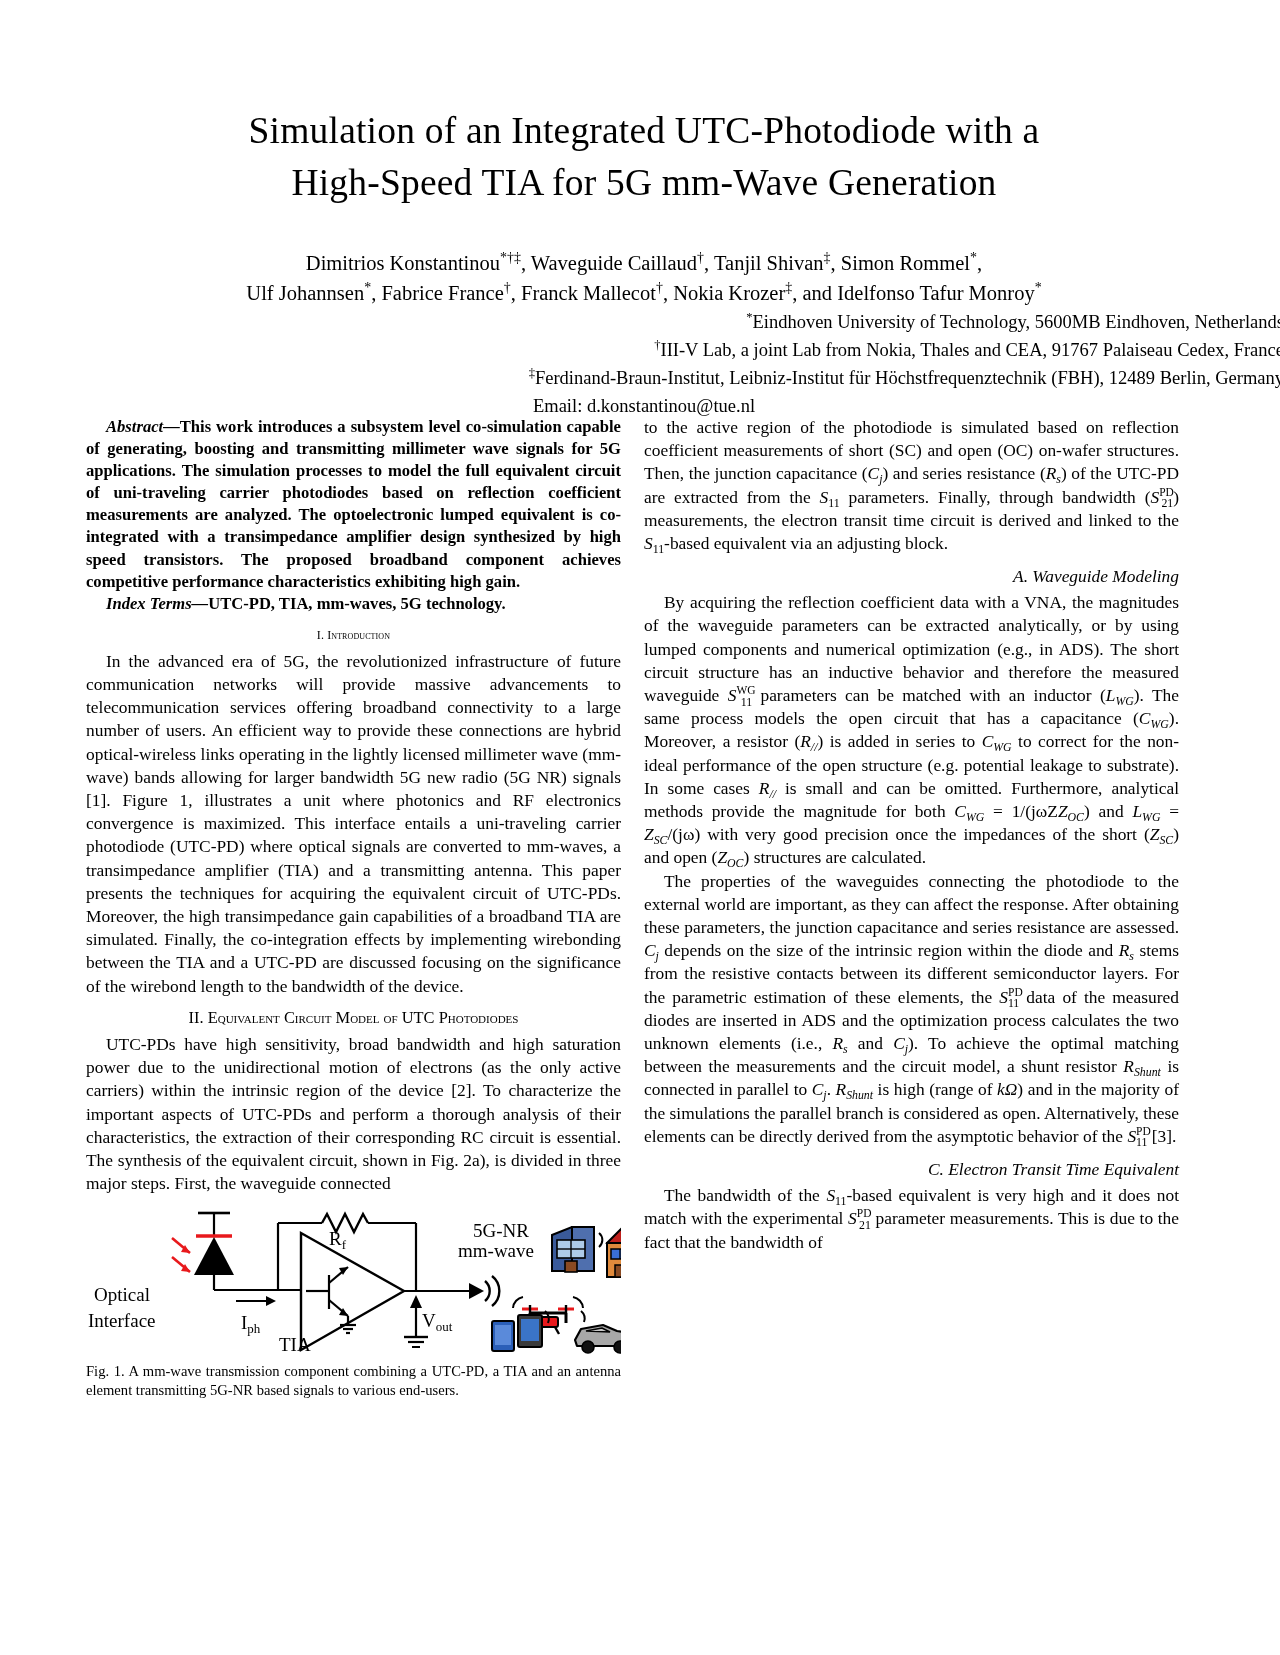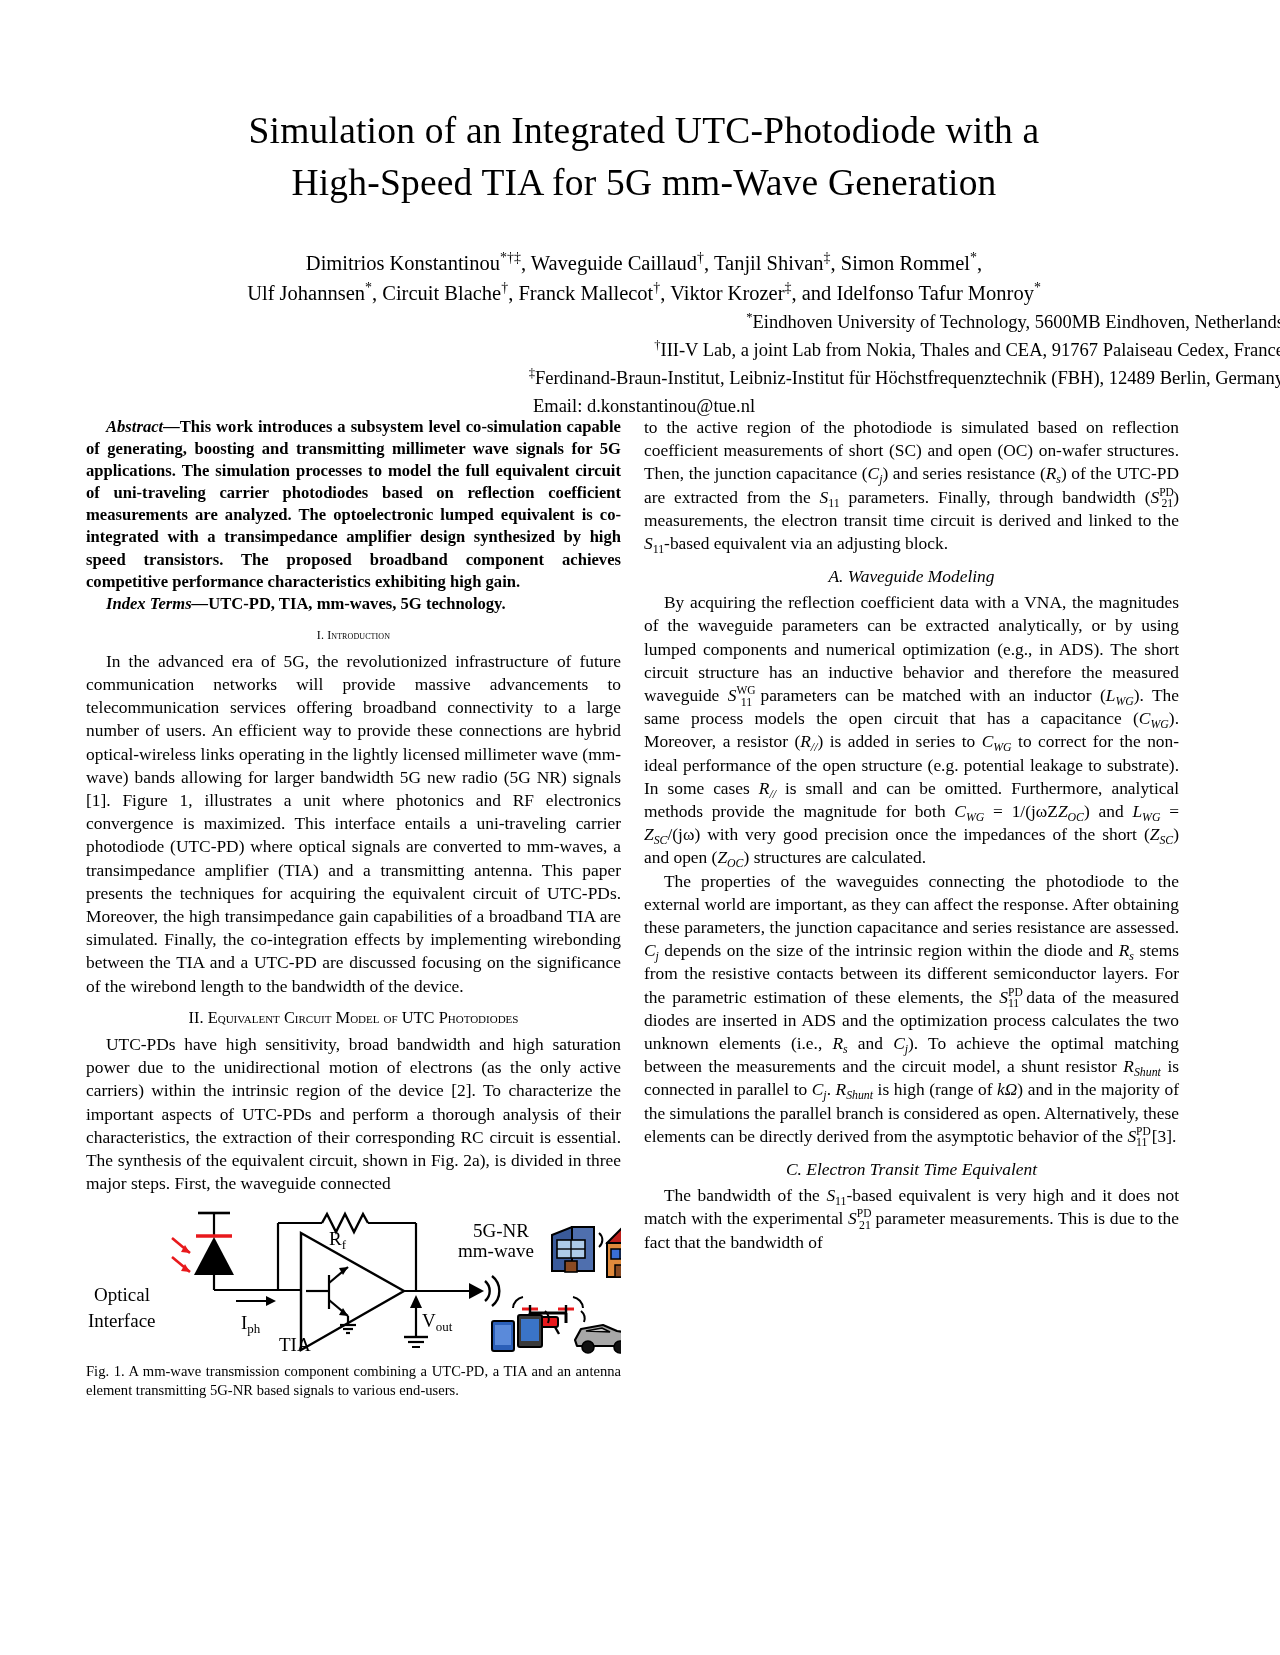--- a/index.html
+++ b/index.html
@@ -109,21 +109,21 @@
     font-size: 16.4px;
     line-height: 26px;
     margin: 7px 0 2px 0;
     font-variant: small-caps;
   }
   .subsec-head {
     font-style: italic;
     font-size: 17.4px;
     line-height: 25px;
     margin: 9px 0 2px 0;
-    text-align: center;
+    text-align: right;
   }
   
   .m { font-style: italic; font-family: "Liberation Serif", serif; }
   .mu { font-style: normal; }
   sub.s { font-size: 0.68em; vertical-align: sub; line-height: 0; font-style: italic;}
   sub.sn { font-size: 0.68em; vertical-align: sub; line-height: 0; font-style: normal;}
   sup.p { font-size: 0.66em; vertical-align: super; line-height: 0; font-style: normal;}
   
   .figure {
     margin-top: 10px;
@@ -147,21 +147,21 @@
 <div class="page">
 
   <div class="title-block">
     <div class="title">
       <span>Simulation of an Integrated UTC-Photodiode with a</span><br>
       <span>High-Speed TIA for 5G mm-Wave Generation</span>
     </div>
 
     <div class="authors">
       <span class="ln"><span>Dimitrios Konstantinou</span><sup class="mk">*†‡</sup><span>, Waveguide Caillaud</span><sup class="mk">†</sup><span>, Tanjil Shivan</span><sup class="mk">‡</sup><span>, Simon Rommel</span><sup class="mk">*</sup><span>,</span></span>
-      <span class="ln"><span>Ulf Johannsen</span><sup class="mk">*</sup><span>, Circuit Blache</span><sup class="mk">†</sup><span>, Franck Mallecot</span><sup class="mk">†</sup><span>, Viktor Krozer</span><sup class="mk">‡</sup><span>, and Idelfonso Tafur Monroy</span><sup class="mk">*</sup></span>
+      <span class="ln"><span>Ulf Johannsen</span><sup class="mk">*</sup><span>, Fabrice France</span><sup class="mk">†</sup><span>, Franck Mallecot</span><sup class="mk">†</sup><span>, Nokia Krozer</span><sup class="mk">‡</sup><span>, and Idelfonso Tafur Monroy</span><sup class="mk">*</sup></span>
     </div>
 
     <div class="affils">
       <span class="ln"><sup class="mk">*</sup><span>Eindhoven University of Technology, 5600MB Eindhoven, Netherlands</span></span>
       <span class="ln"><sup class="mk">†</sup><span>III-V Lab, a joint Lab from Nokia, Thales and CEA, 91767 Palaiseau Cedex, France</span></span>
       <span class="ln"><sup class="mk">‡</sup><span>Ferdinand-Braun-Institut, Leibniz-Institut für Höchstfrequenztechnik (FBH), 12489 Berlin, Germany</span></span>
     </div>
     <div class="email">Email: d.konstantinou@tue.nl</div>
   </div>
 

